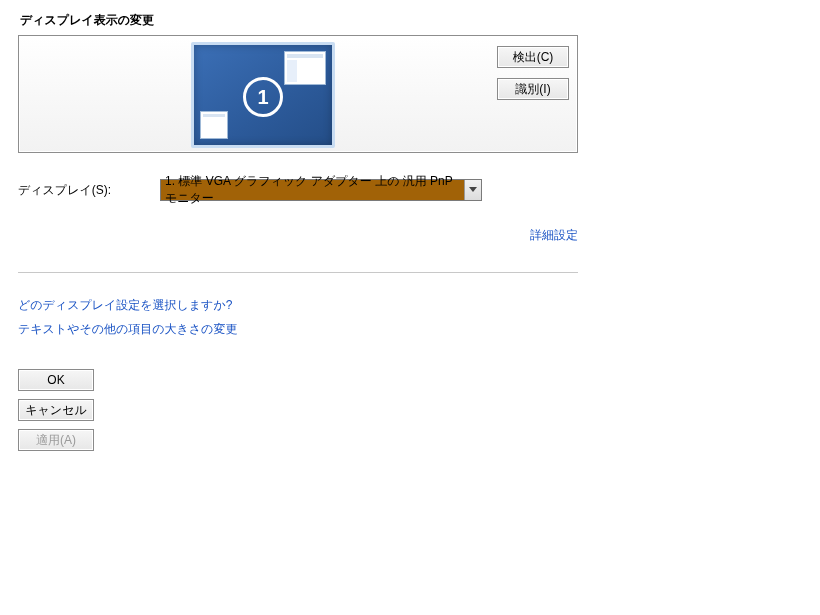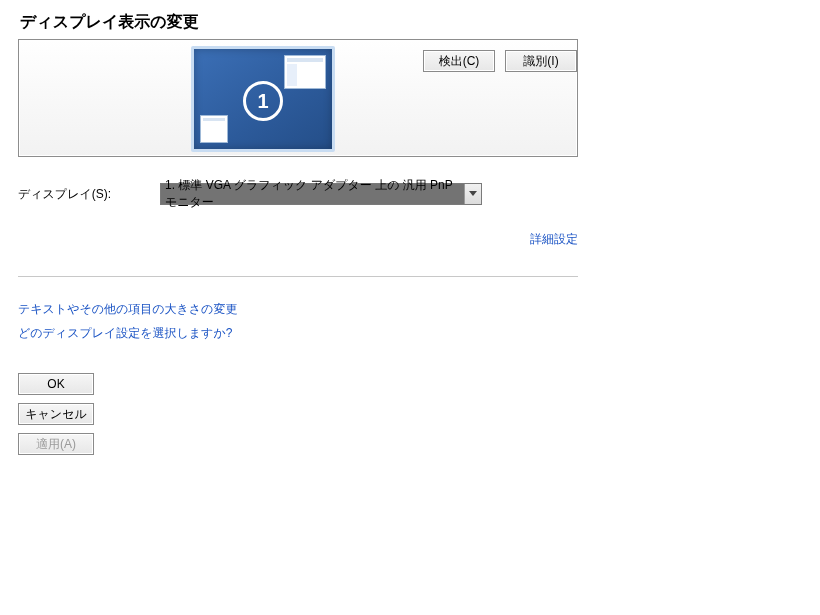--- a/index.html
+++ b/index.html
@@ -10,36 +10,37 @@
     font-size: 12px;
     color: #000;
     width: 820px;
   }
   .page {
     padding: 10px 18px 0 18px;
     width: 560px; 
   }
   .title {
     font-weight: bold;
-    font-size: 16px;
+    font-size: 12px;
     margin: 2px 0 6px 2px;
     font-family: Liberation Serif, serif;
   }
   .preview-box {
     border: 1px solid #8d8d8d;
     height: 116px;
     position: relative;
     background: linear-gradient(#ffffff, #f2f2f2);
     box-shadow: inset 0 0 0 1px #ffffff;
   }
   .side-buttons {
     position: absolute;
-    right: 0;
+    right: 8px;
     top: 10px;
     display: flex;
+    flex-direction: column;
     gap: 10px;
   }
   .winbtn {
     font-family: inherit;
     font-size: 12px;
     height: 22px;
     width: 72px;
     background: linear-gradient(#f6f6f6, #e7e7e7);
     border: 1px solid #8a8a8a;
     color: #000;
@@ -119,21 +120,21 @@
     align-items: center;
     margin-top: 26px;
   }
   .form-row .label {
     width: 142px;
   }
   .winselect {
     font-family: inherit;
     font-size: 12px;
     border: 1px solid #7a7a7a;
-    background: #737373;
+    background: #a16207;
     height: 20px;
     padding: 0 18px 0 4px;
     position: relative;
     display: inline-flex;
     align-items: center;
     cursor: pointer;
     min-width: 0;
   }
   .winselect .arrow {
     position: absolute;
@@ -212,22 +213,22 @@
     </div>
   </div>
 
 
   <div class="adv-link" style="margin-top:26px;">
     <a class="jlink">詳細設定</a>
   </div>
   <hr class="hr">
 
   <div class="links-block">
+    <div><a class="jlink">どのディスプレイ設定を選択しますか?</a></div>
     <div><a class="jlink">テキストやその他の項目の大きさの変更</a></div>
-    <div><a class="jlink">どのディスプレイ設定を選択しますか?</a></div>
   </div>
 
   <div class="footer-btns">
     <button class="winbtn">OK</button>
     <button class="winbtn">キャンセル</button>
     <button class="winbtn" disabled="">適用(A)</button>
   </div>
 
 </div>
 

